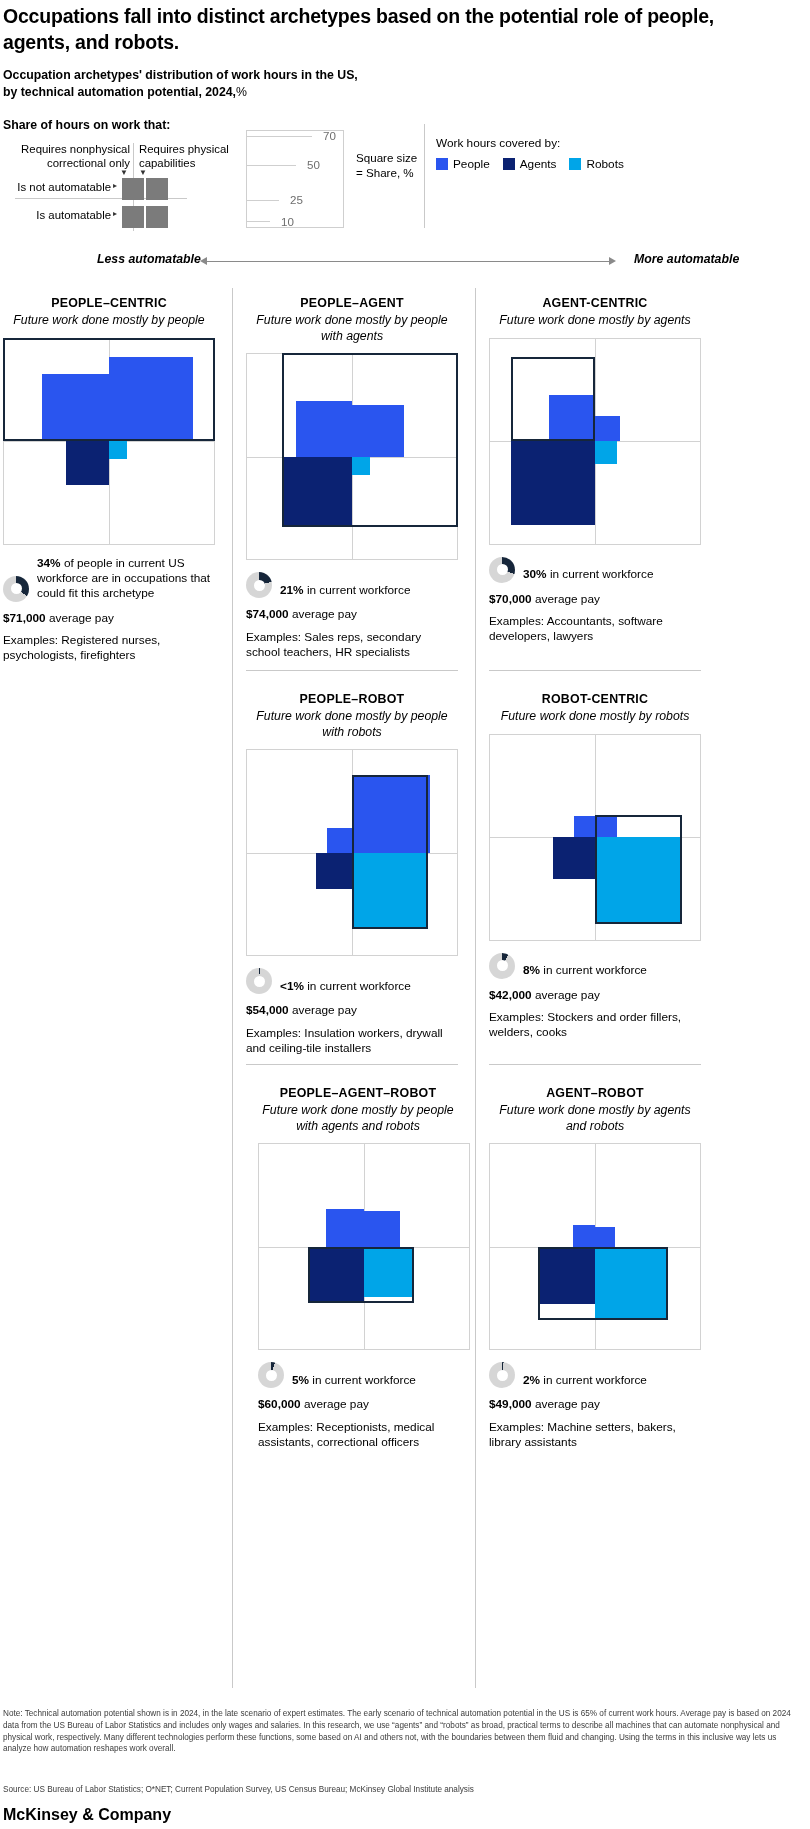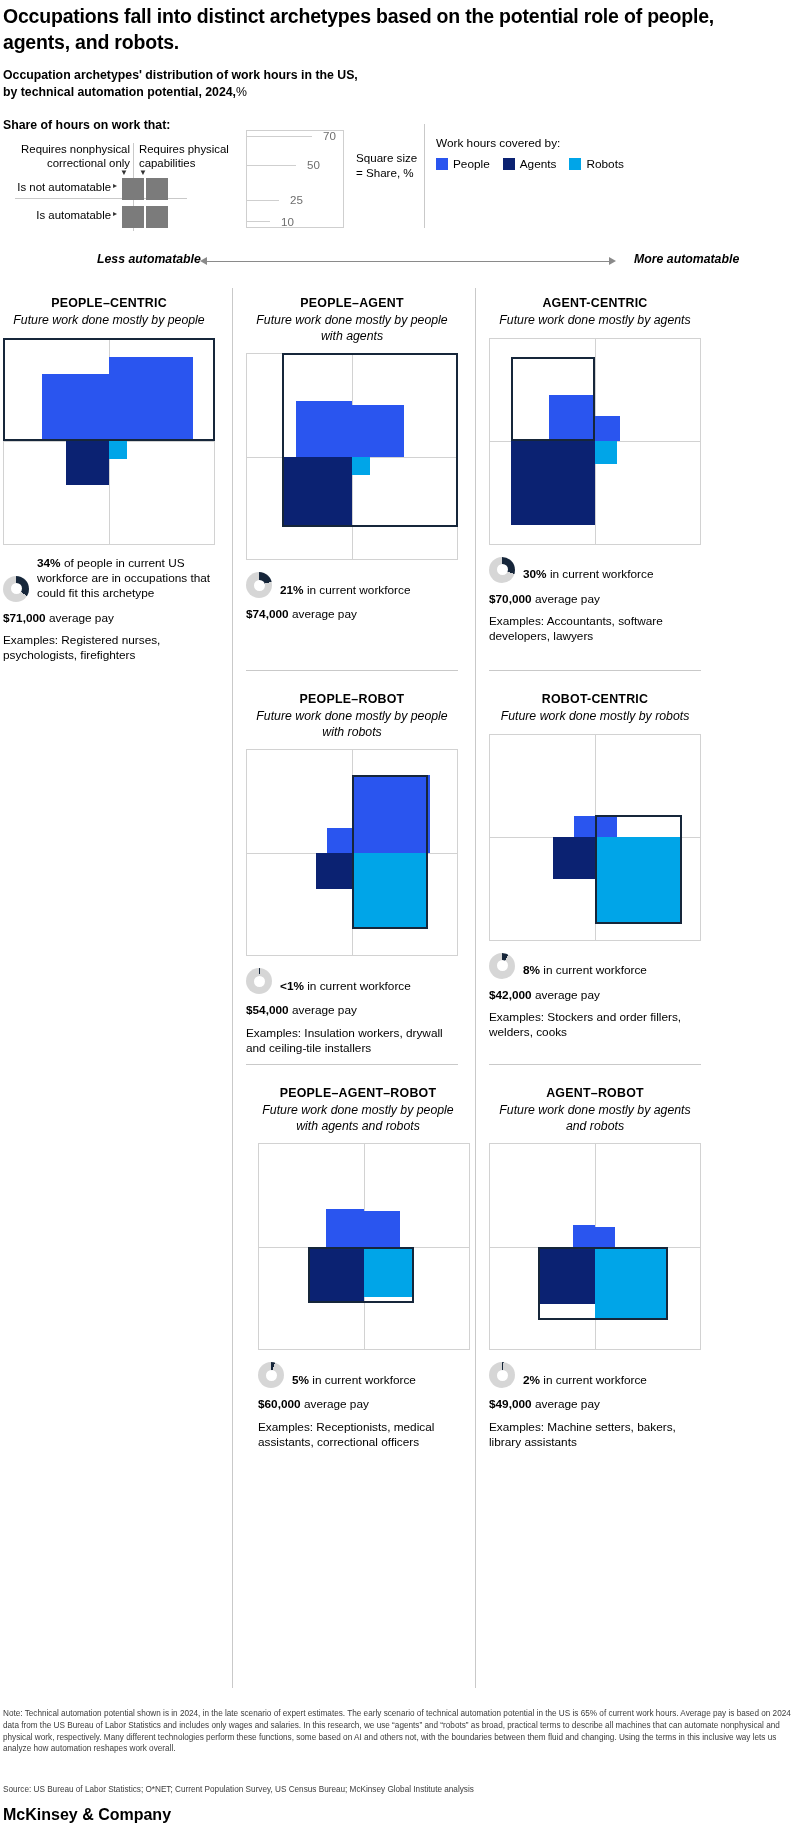--- a/index.html
+++ b/index.html
@@ -301,20 +301,21 @@
         <div class="sq agents" style="left:36px; top:103.5px; width:70px; height:70px;"></div>
         <div class="sq robots" style="left:106px; top:103.5px; width:18.2px; height:18.2px;"></div>
         <div class="hl-box" style="left:36px; top:0px; width:176px; height:173.5px;"></div>
       </div>
       <div class="facts">
         <div class="fact-row">
           <div class="donut" style="background: conic-gradient(rgb(22, 38, 58) 0deg, rgb(22, 38, 58) 75.6deg, rgb(214, 214, 214) 75.6deg, rgb(214, 214, 214) 360deg);"></div>
           <div class="fact-txt"><b>21%</b><span> in current workforce</span></div>
         </div>
         <div class="pay"><b>$74,000</b><span> average pay</span></div>
+        <div class="ex">Examples: Sales reps, secondary school teachers, HR specialists</div>
       </div>
     </div>
     <div class="panel" style="left: 489px; top: 296px;">
       <div class="p-title">AGENT-CENTRIC</div>
       <div class="p-sub">Future work done mostly by agents</div>
       <div class="chart">
         <div class="chart-grid">
           <div class="grid-v"></div>
           <div class="grid-h"></div>
         </div>

